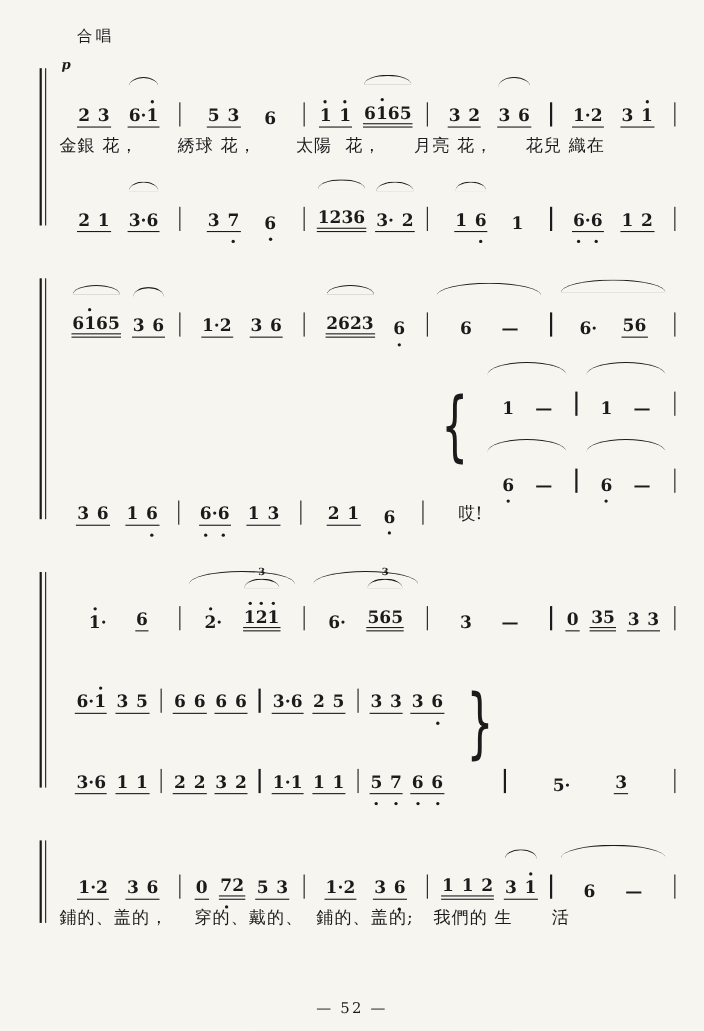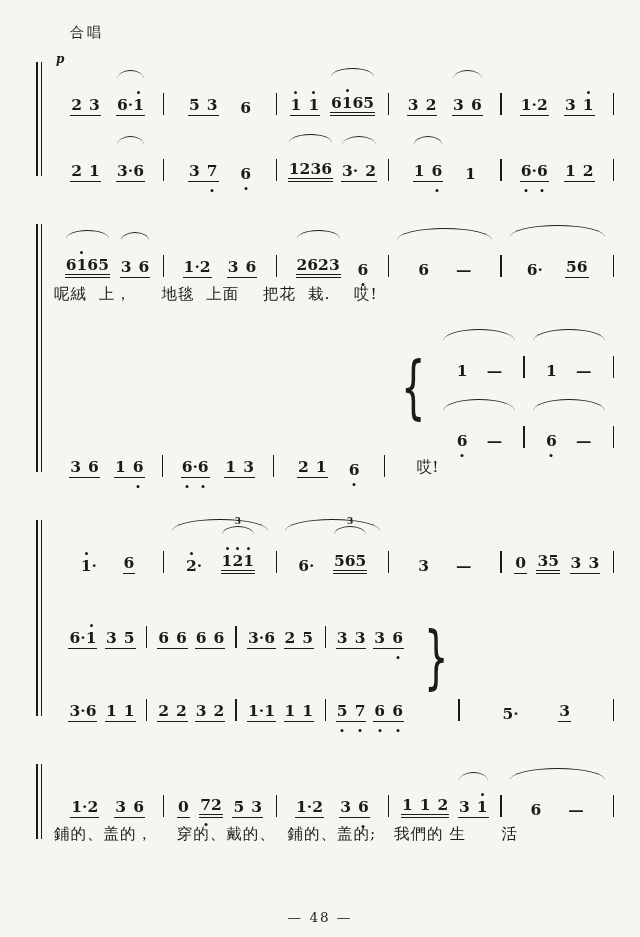--- a/index.html
+++ b/index.html
@@ -179,20 +179,21 @@
                   </span>
                   <span class="cell">
                     <span class="oa on"></span>
                     <span class="dg">1</span>
                   </span>
                 </span></span>
             </span>
             <span class="bar"></span>
           </span>
         </div>
+        <div class="lyrics">金銀 花，      綉球 花，      太陽  花，     月亮 花，     花兒 織在</div>
         <div class="nrow">
           <span class="segm">
             <span class="meas">
               <span class="grp u1"><span class="gnotes">
                   <span class="cell" style="margin-right: 7px;">
                     <span class="oa"></span>
                     <span class="dg">2</span>
                   </span>
                   <span class="cell">
                     <span class="oa"></span>
@@ -448,21 +449,20 @@
                   <span class="cell">
                     <span class="oa"></span>
                     <span class="dg">6</span>
                   </span>
                 </span></span>
               <span class="mtie"></span>
             </span>
             <span class="bar"></span>
           </span>
         </div>
-        <div class="lyrics">呢絨  上，     地毯  上面    把花  栽.    哎!</div>
         <div class="nrow">
           <span class="segm">
             <span class="meas">
               <span class="grp u1"><span class="gnotes">
                   <span class="cell" style="margin-right: 7px;">
                     <span class="oa"></span>
                     <span class="dg">3</span>
                   </span>
                   <span class="cell">
                     <span class="oa"></span>
@@ -1106,14 +1106,14 @@
                   </span>
                 </span></span>
               <span class="mtie"></span>
             </span>
             <span class="bar"></span>
           </span>
         </div>
         <div class="lyrics">鋪的、盖的，    穿的、戴的、  鋪的、盖的;   我們的 生      活</div>
       </div>
     </div>
-  <div class="pagenum">— 48 —</div>
+  <div class="pagenum">— 52 —</div>
 </div>
 
 </body></html>

